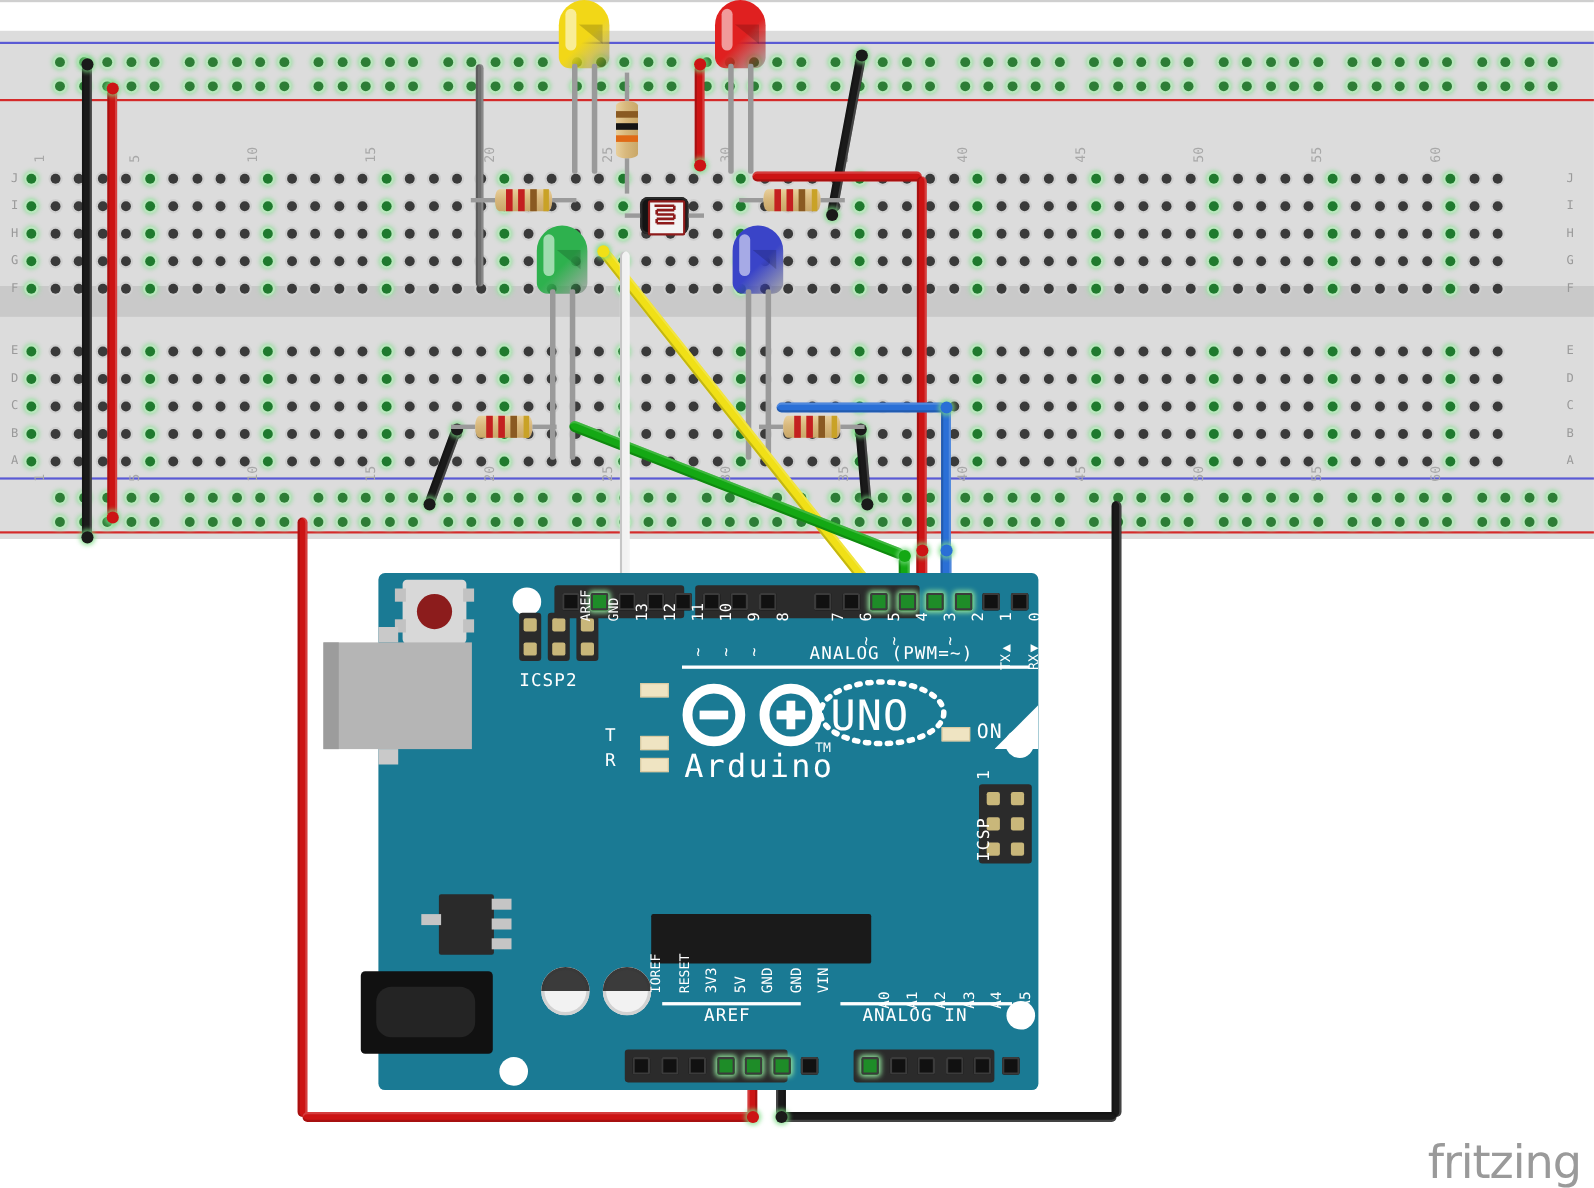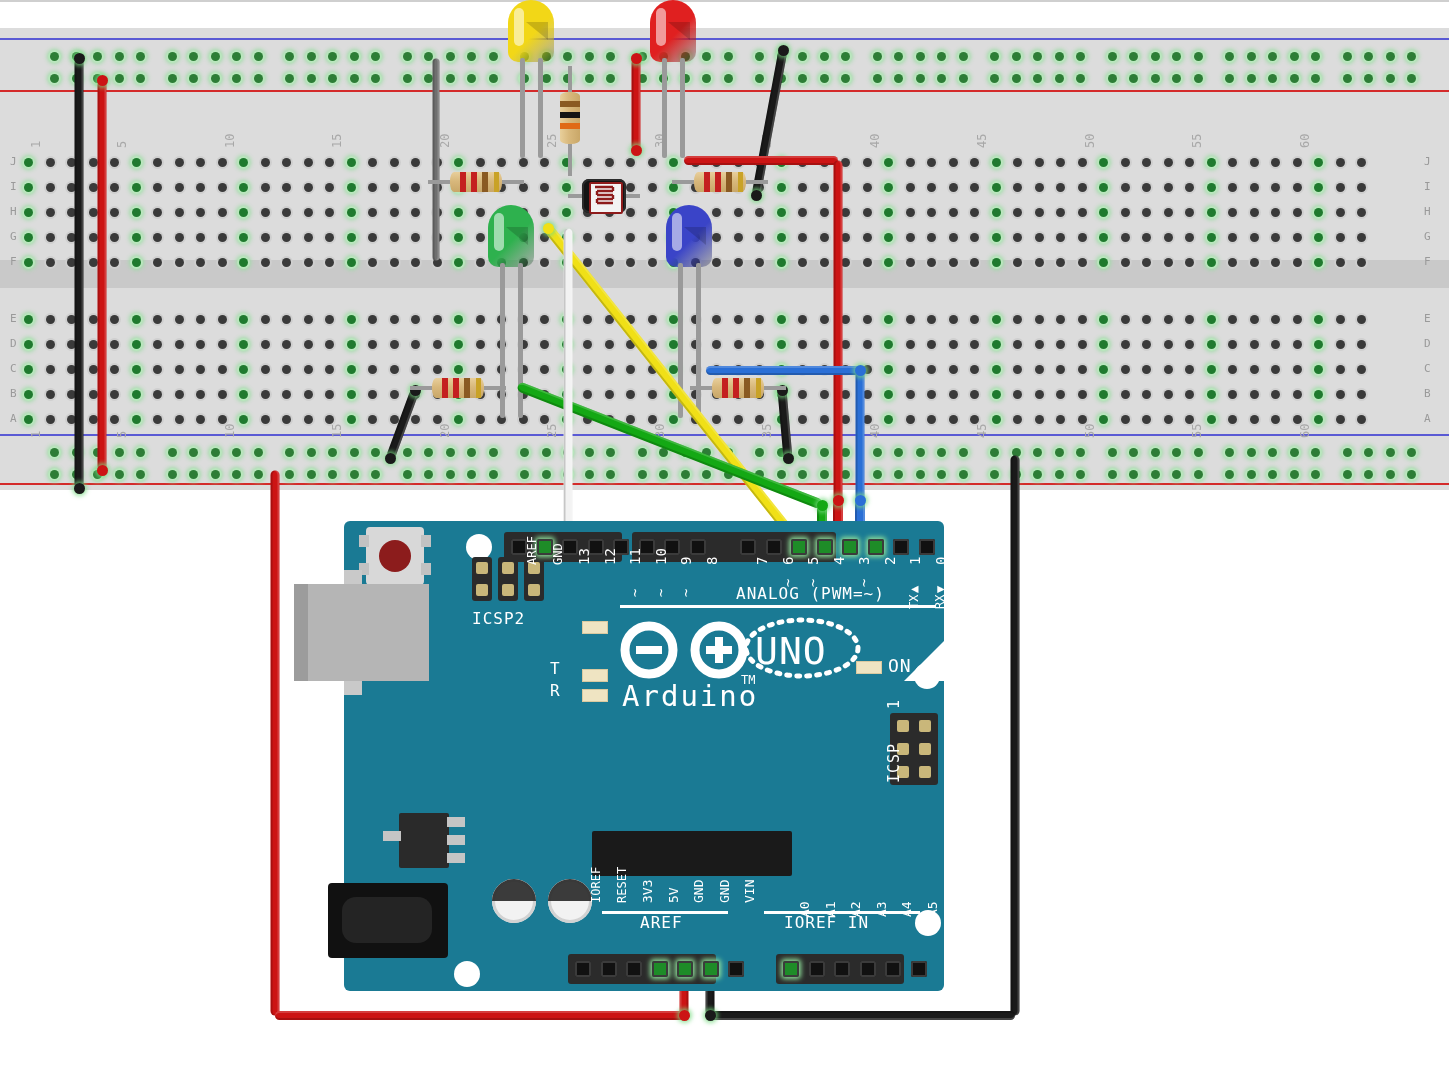--- a/index.html
+++ b/index.html
@@ -1329,16 +1329,17 @@
         <div class="boardtxt pinlab" style="left: 529.5px; top: 396px; font-size: 13px;">A3</div>
         <div class="boardtxt pinlab" style="left: 555px; top: 396px; font-size: 13px;">A4</div>
         <div class="boardtxt pinlab" style="left: 580.5px; top: 396px; font-size: 13px;">A5</div>
       </div>
 
     <div class="wline" style="left:276px;top:84px;width:316px;height:3px;"></div>
     <div class="boardtxt" style="left:392px;top:63px;font-size:16px;letter-spacing:1px;">ANALOG (PWM=~)</div>
     <div class="wline" style="left:258px;top:390px;width:126px;height:3px;"></div>
     <div class="boardtxt" style="left:296px;top:392px;font-size:16px;letter-spacing:1px;">AREF</div>
     <div class="wline" style="left:420px;top:390px;width:156px;height:3px;"></div>
-    <div class="boardtxt" style="left:440px;top:392px;font-size:16px;letter-spacing:1px;">IOREF IN</div>
+    <div class="boardtxt" style="left:440px;top:392px;font-size:16px;letter-spacing:1px;">ANALOG IN</div>
   </div>
 
+  <div id="fritzing">fritzing</div>
 </div>
 
 </body></html>

